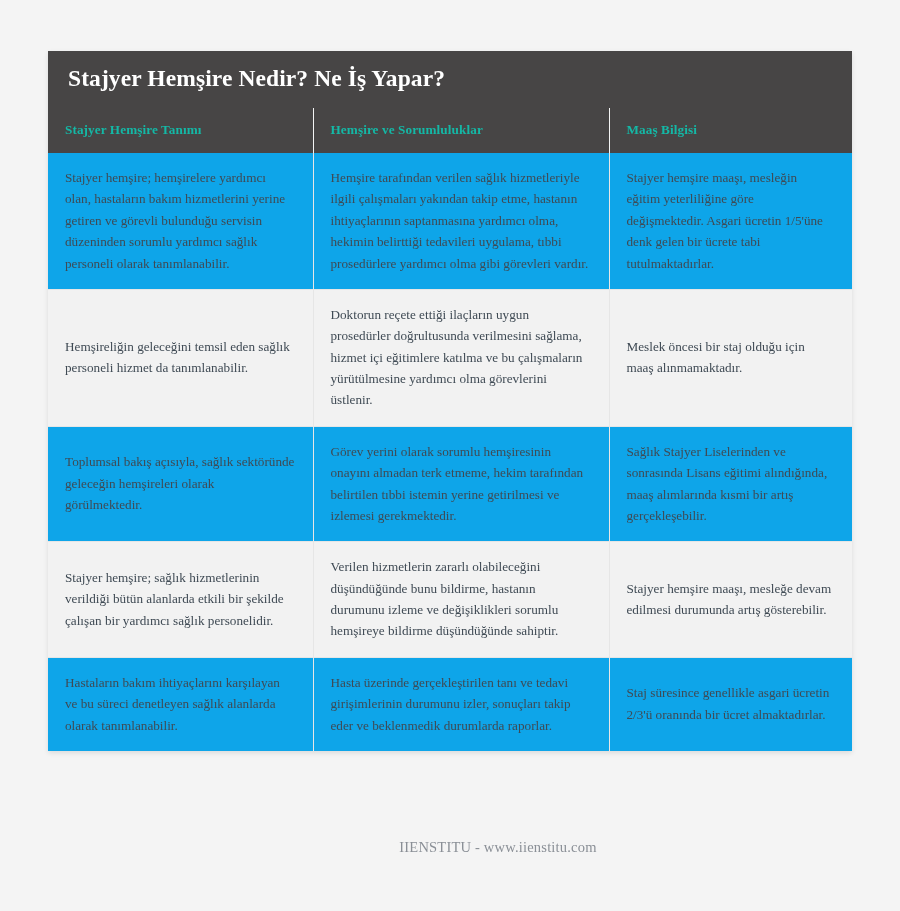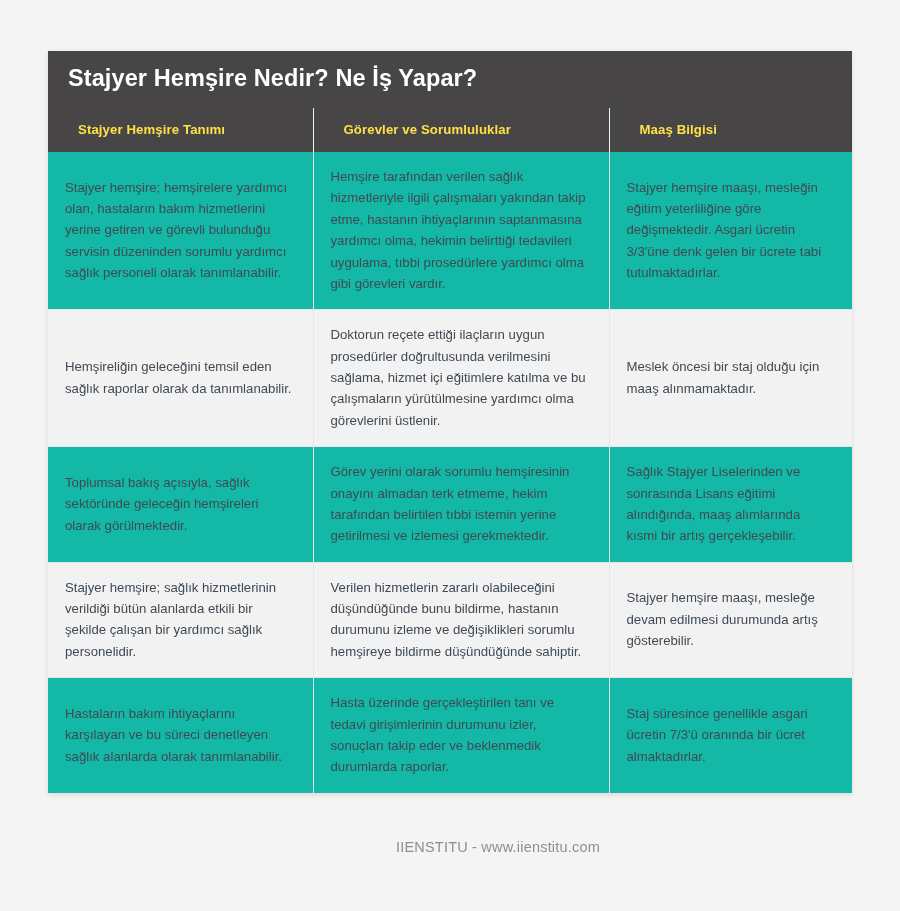--- a/index.html
+++ b/index.html
@@ -15,20 +15,21 @@
     overflow: hidden;
   }
 
   #infographic {
     position: absolute;
     left: 0;
     top: 0;
     width: 900px;
     height: 799px;
     background: #f4f4f4;
+    font-family: Liberation Serif, serif;
   }
 
   #table-card {
     position: absolute;
     left: 48px;
     top: 51px;
     width: 804px;
     background: #ffffff;
     box-shadow: 0 2px 5px rgba(0,0,0,0.10);
   }
@@ -58,44 +59,44 @@
     table-layout: fixed;
   }
   table#data-table col.col-1 { width: 265px; }
   table#data-table col.col-2 { width: 296px; }
   table#data-table col.col-3 { width: 243px; }
 
   thead tr {
     background: #474545;
   }
   thead th {
-    color: #fde047;
+    color: #14b8a6;
     font-size: 13.2px;
     font-weight: bold;
     text-align: left;
-    padding: 14px 17px 15px 30px;
+    padding: 14px 17px 15px 17px;
     border-right: 1px solid #f4f4f4;
     vertical-align: middle;
     letter-spacing: 0.1px;
   }
   thead th:last-child { border-right: none; }
 
   tbody td {
     font-size: 13.2px;
     line-height: 1.62;
     color: #3f4a54;
     padding: 14px 18px 15px 17px;
     vertical-align: middle;
     border-right: 1px solid #e6e6e6;
     border-bottom: 1px solid #e6e6e6;
   }
   tbody td:last-child { border-right: none; }
   tbody tr:last-child td { border-bottom: none; }
 
-  tbody tr.row-odd  { background: #14b8a6; }
+  tbody tr.row-odd  { background: #0ea5e9; }
   tbody tr.row-even { background: #f2f2f2; }
 
   
   #footer {
     position: absolute;
     left: 0;
     top: 838px;
     width: 900px;
     text-align: center;
     padding-left: 48px;
@@ -119,49 +120,49 @@
 
     <table id="data-table">
       <colgroup>
         <col class="col-1">
         <col class="col-2">
         <col class="col-3">
       </colgroup>
       <thead>
         <tr>
           <th>Stajyer Hemşire Tanımı</th>
-          <th>Görevler ve Sorumluluklar</th>
+          <th>Hemşire ve Sorumluluklar</th>
           <th>Maaş Bilgisi</th>
         </tr>
       </thead>
       <tbody>
         <tr class="row-odd">
           <td>Stajyer hemşire; hemşirelere yardımcı olan, hastaların bakım hizmetlerini yerine getiren ve görevli bulunduğu servisin düzeninden sorumlu yardımcı sağlık personeli olarak tanımlanabilir.</td>
           <td>Hemşire tarafından verilen sağlık hizmetleriyle ilgili çalışmaları yakından takip etme, hastanın ihtiyaçlarının saptanmasına yardımcı olma, hekimin belirttiği tedavileri uygulama, tıbbi prosedürlere yardımcı olma gibi görevleri vardır.</td>
-          <td>Stajyer hemşire maaşı, mesleğin eğitim yeterliliğine göre değişmektedir. Asgari ücretin 3/3'üne denk gelen bir ücrete tabi tutulmaktadırlar.</td>
+          <td>Stajyer hemşire maaşı, mesleğin eğitim yeterliliğine göre değişmektedir. Asgari ücretin 1/5'üne denk gelen bir ücrete tabi tutulmaktadırlar.</td>
         </tr>
         <tr class="row-even">
-          <td>Hemşireliğin geleceğini temsil eden sağlık raporlar olarak da tanımlanabilir.</td>
+          <td>Hemşireliğin geleceğini temsil eden sağlık personeli hizmet da tanımlanabilir.</td>
           <td>Doktorun reçete ettiği ilaçların uygun prosedürler doğrultusunda verilmesini sağlama, hizmet içi eğitimlere katılma ve bu çalışmaların yürütülmesine yardımcı olma görevlerini üstlenir.</td>
           <td>Meslek öncesi bir staj olduğu için maaş alınmamaktadır.</td>
         </tr>
         <tr class="row-odd">
           <td>Toplumsal bakış açısıyla, sağlık sektöründe geleceğin hemşireleri olarak görülmektedir.</td>
           <td>Görev yerini olarak sorumlu hemşiresinin onayını almadan terk etmeme, hekim tarafından belirtilen tıbbi istemin yerine getirilmesi ve izlemesi gerekmektedir.</td>
           <td>Sağlık Stajyer Liselerinden ve sonrasında Lisans eğitimi alındığında, maaş alımlarında kısmi bir artış gerçekleşebilir.</td>
         </tr>
         <tr class="row-even">
           <td>Stajyer hemşire; sağlık hizmetlerinin verildiği bütün alanlarda etkili bir şekilde çalışan bir yardımcı sağlık personelidir.</td>
           <td>Verilen hizmetlerin zararlı olabileceğini düşündüğünde bunu bildirme, hastanın durumunu izleme ve değişiklikleri sorumlu hemşireye bildirme düşündüğünde sahiptir.</td>
           <td>Stajyer hemşire maaşı, mesleğe devam edilmesi durumunda artış gösterebilir.</td>
         </tr>
         <tr class="row-odd">
           <td>Hastaların bakım ihtiyaçlarını karşılayan ve bu süreci denetleyen sağlık alanlarda olarak tanımlanabilir.</td>
           <td>Hasta üzerinde gerçekleştirilen tanı ve tedavi girişimlerinin durumunu izler, sonuçları takip eder ve beklenmedik durumlarda raporlar.</td>
-          <td>Staj süresince genellikle asgari ücretin 7/3'ü oranında bir ücret almaktadırlar.</td>
+          <td>Staj süresince genellikle asgari ücretin 2/3'ü oranında bir ücret almaktadırlar.</td>
         </tr>
       </tbody>
     </table>
 
   </div>
 
   <div id="footer">
     <span id="footer-text">IIENSTITU - www.iienstitu.com</span>
   </div>
 

